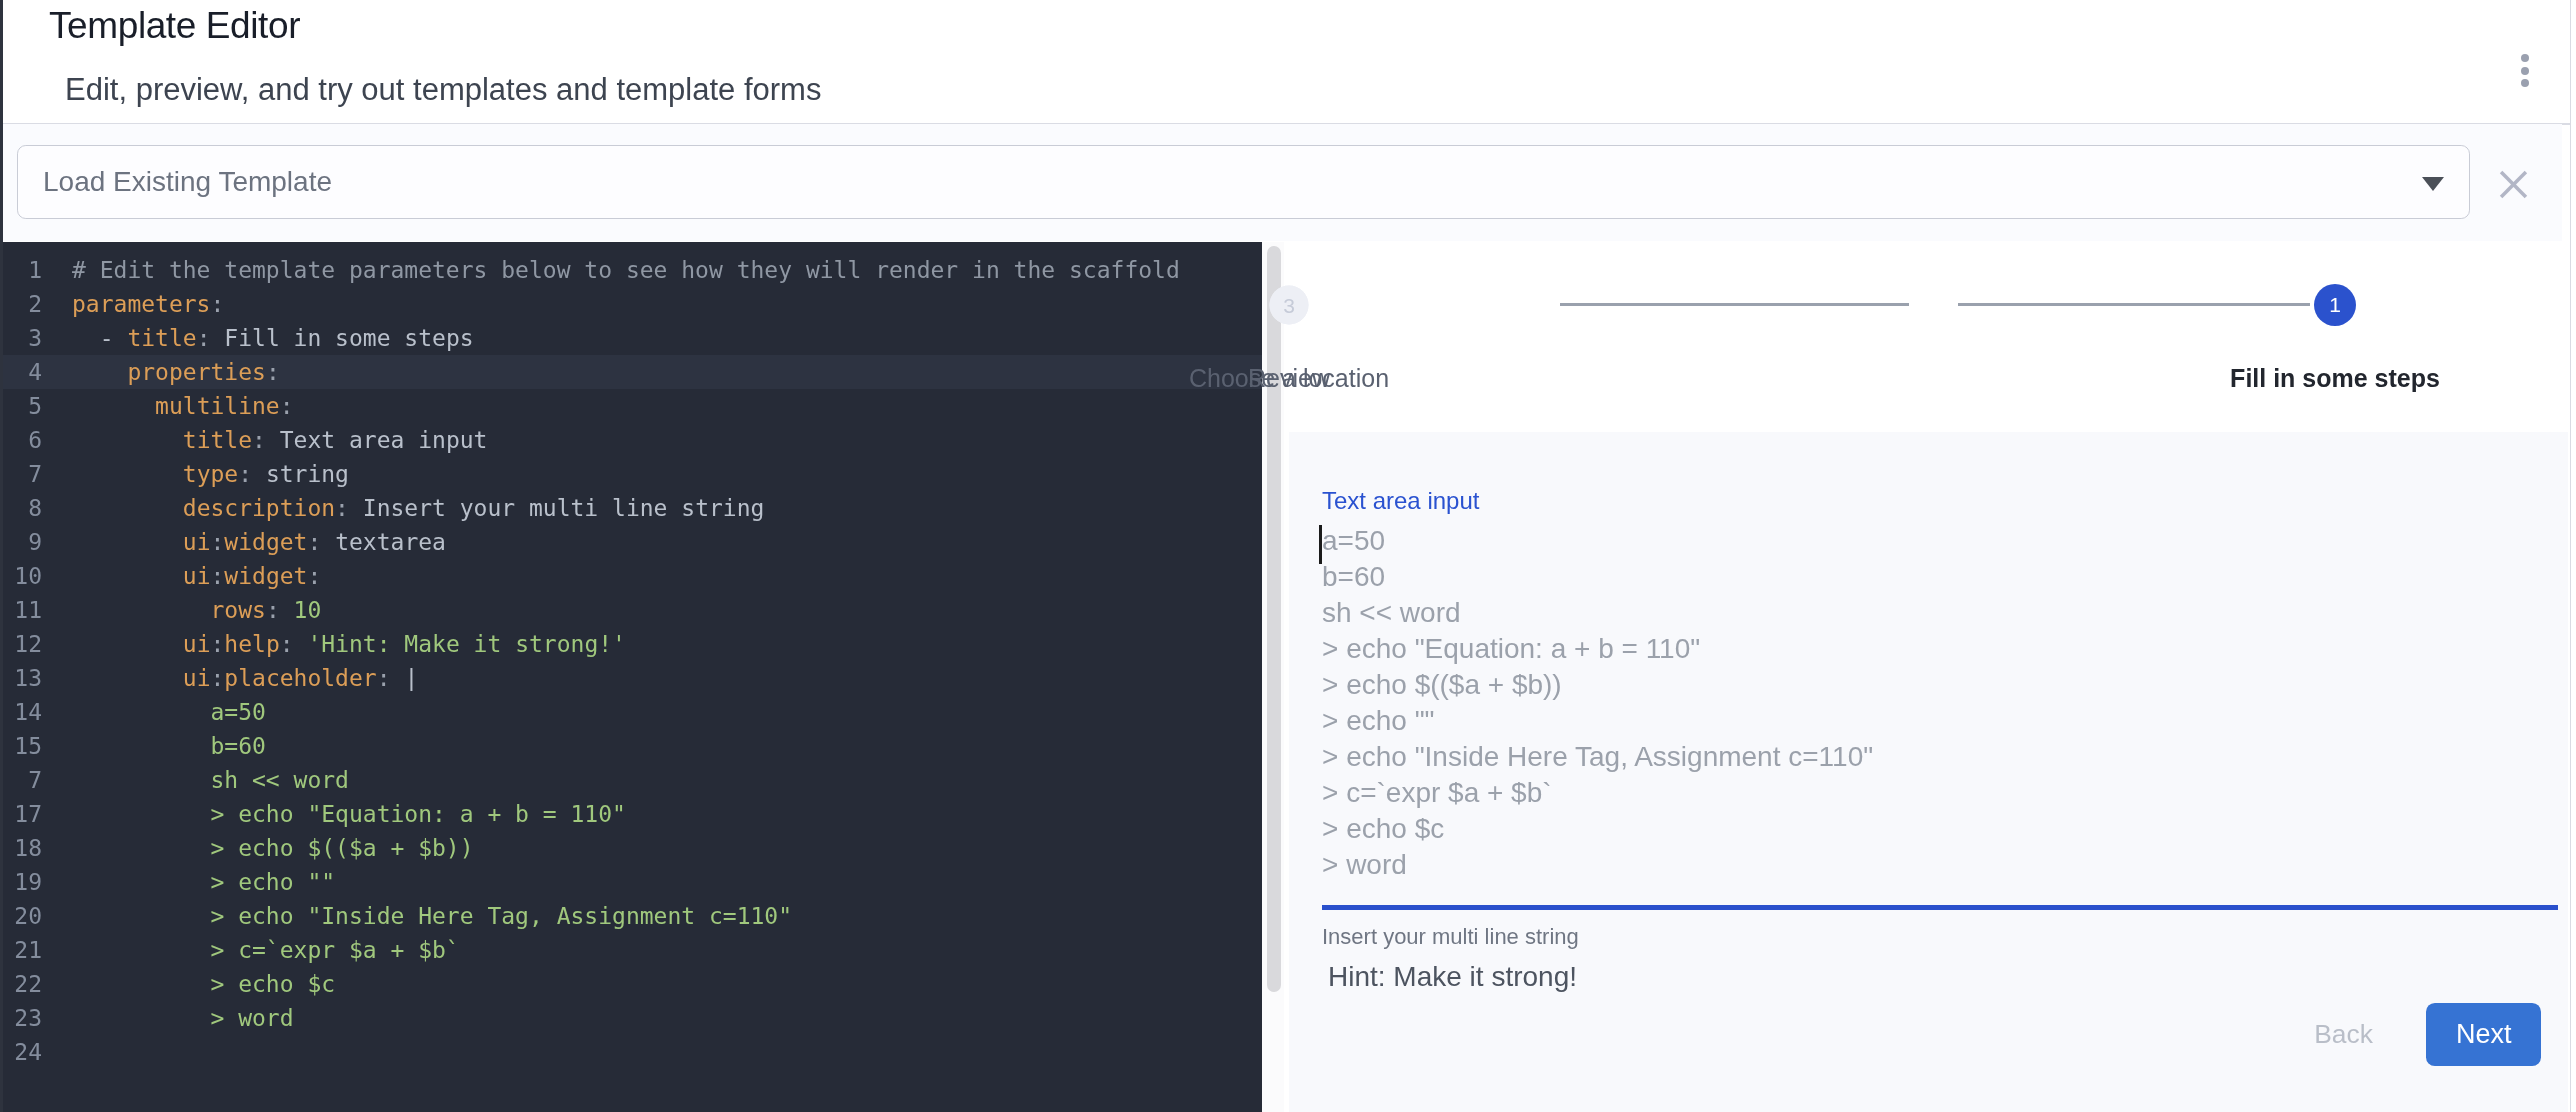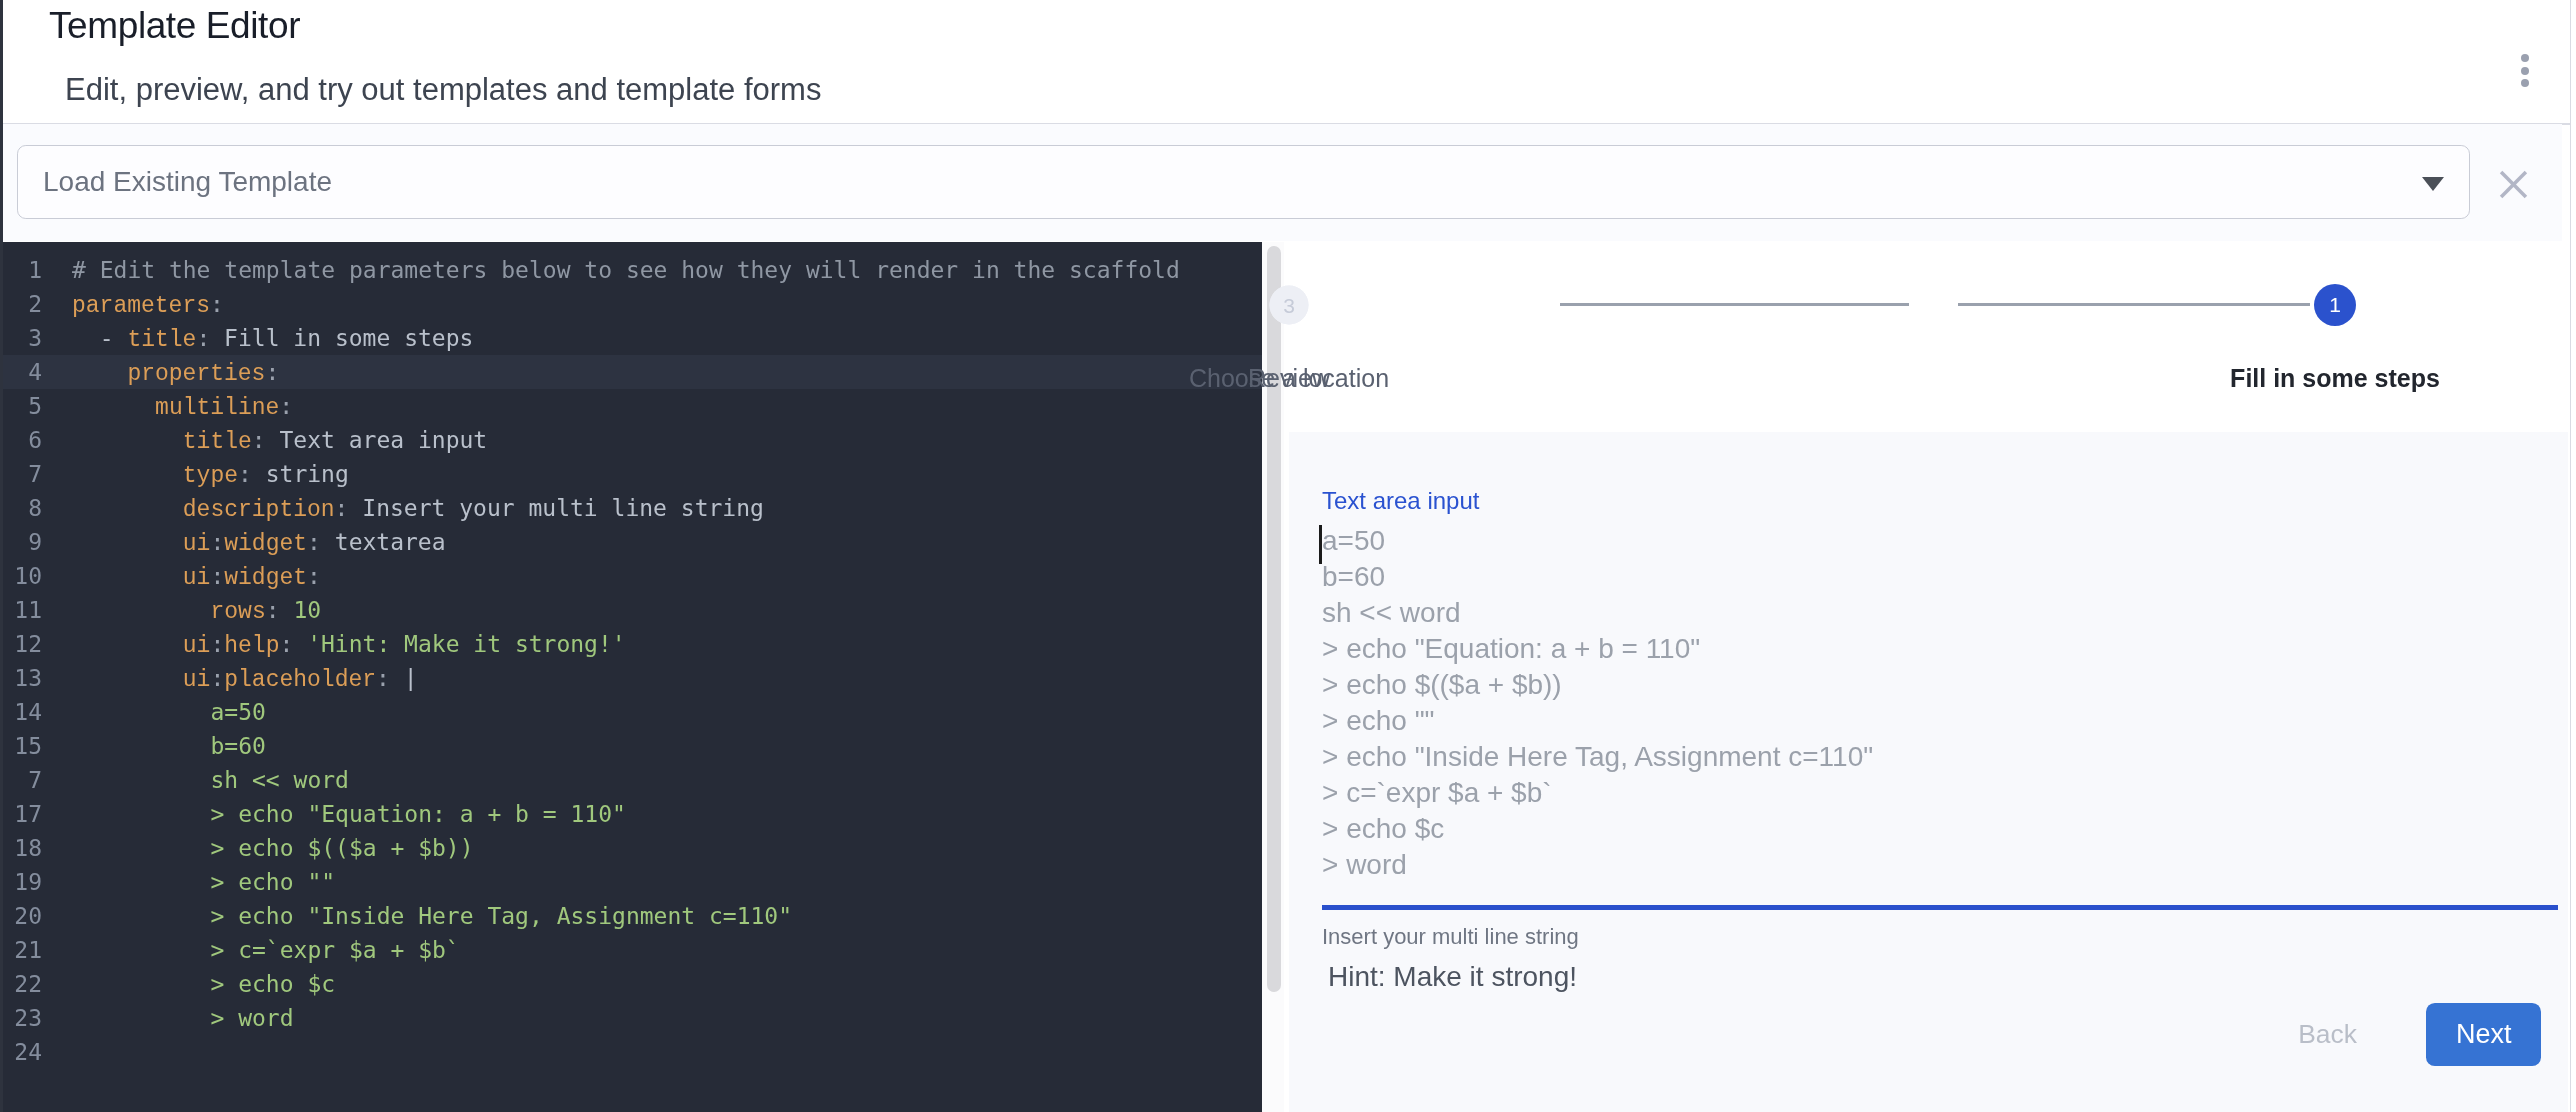--- a/index.html
+++ b/index.html
@@ -29,21 +29,21 @@
   .main{position:absolute;left:0;right:0;top:242px;bottom:0;background:#fff;}
 
   
   .editor{position:absolute;left:0;top:0;width:1259px;bottom:0;background:#262b37;overflow:hidden;
           font-family:"DejaVu Sans Mono",monospace;font-size:23px;padding-top:10.6px;box-sizing:border-box;cursor:text;}
   .code-line{display:flex;height:34px;line-height:34px;white-space:pre;}
   .code-line.active{background:#2d3341;}
   .gutter{flex:0 0 39px;text-align:right;color:#848d9d;user-select:none;}
   .code{padding-left:30px;white-space:pre;}
   .tok-c{color:#8f97a3;}
-  .tok-k{color:#dc9e57;font-family:Liberation Mono, monospace;}
+  .tok-k{color:#dc9e57;}
   .tok-p{color:#9aa1ad;}
   .tok-v{color:#b9c0cb;}
   .tok-g{color:#a0c87d;}
 
   
   .editor-scrollbar{position:absolute;left:1259px;top:0;width:22px;bottom:0;background:#fbfbfc;}
   .editor-scrollbar .thumb{position:absolute;left:5.3px;top:3.5px;width:14px;height:746px;background:#d9d9dc;border-radius:7px;}
 
   
   .right-panel{position:absolute;left:1286px;top:0;width:1281px;bottom:0;background:#fff;}
@@ -68,21 +68,21 @@
   
   .form-section{position:absolute;left:0;right:1.8px;top:190px;bottom:0;background:#f8f9fc;}
   .field-label{position:absolute;left:33px;top:55px;font-size:24px;color:#2a52d0;}
   .textarea{position:absolute;left:33px;top:91px;width:1236px;height:365px;cursor:text;}
   .ta-line{height:36px;line-height:36px;font-size:28px;color:#9ba1ab;white-space:pre;}
   .caret{position:absolute;left:-2.6px;top:1.8px;width:2.6px;height:39px;background:#1b1b1b;}
   .underline{position:absolute;left:33px;top:473px;width:1236px;height:5.3px;background:#2a50cc;}
   .field-desc{position:absolute;left:33px;top:492px;font-size:22px;color:#6f7683;}
   .field-hint{position:absolute;left:39px;top:529px;font-size:28px;color:#4d5460;}
 
-  .actions{position:absolute;right:27px;top:571px;display:flex;align-items:center;gap:57px;}
+  .actions{position:absolute;right:27px;top:571px;display:flex;align-items:center;gap:41px;}
   .back-btn{background:none;border:none;font-family:"Liberation Sans",sans-serif;font-size:26.4px;color:#b9bec8;cursor:default;padding:0 12.3px;}
   .next-btn{width:115px;height:63px;border:none;border-radius:8.8px;background:#3673d3;color:#ffffff;
             font-family:"Liberation Sans",sans-serif;font-size:27px;cursor:pointer;}
 </style>
 </head>
 <body>
 
 <div class="page">
 
   <div class="header">

